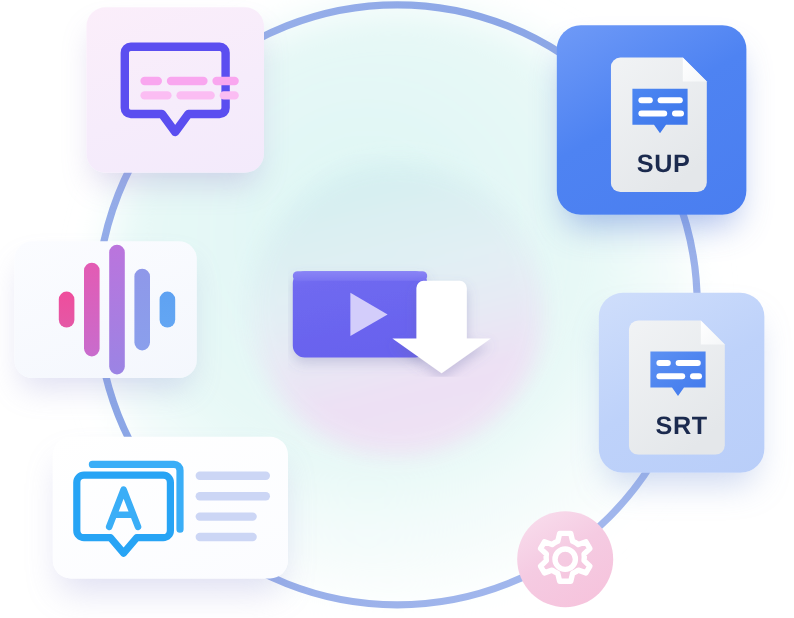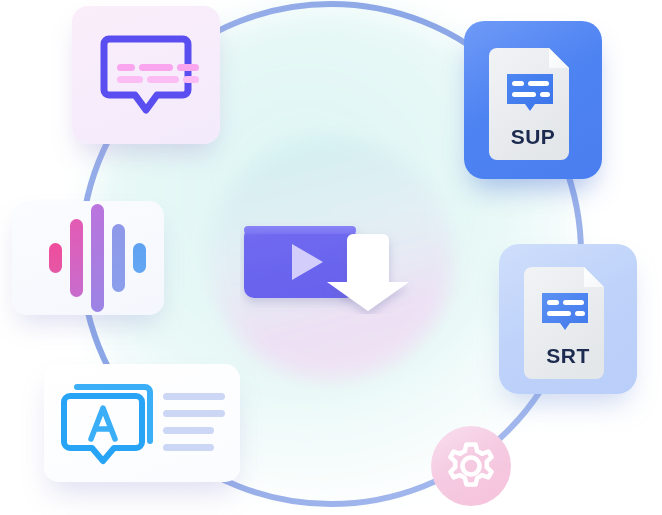--- a/index.html
+++ b/index.html
@@ -65,20 +65,21 @@
     border-radius: 20px;
     display: flex;
     align-items: center;
     justify-content: center;
   }
   #tile-sup {
     left: 464px; top: 21px;
     width: 138px; height: 158px;
     background: linear-gradient(150deg, #6f9af7 0%, #4e83f2 45%, #4a7ef0 100%);
     box-shadow: 0 16px 28px -8px rgba(70,110,210,0.45);
+    padding-left: 20px;
   }
   #tile-srt {
     left: 499px; top: 244px;
     width: 138px; height: 150px;
     background: linear-gradient(150deg, #cfdefb 0%, #bed2fa 50%, #b9cef9 100%);
     box-shadow: 0 16px 28px -8px rgba(120,150,215,0.38);
   }
 
   .file-page {
     position: relative;

